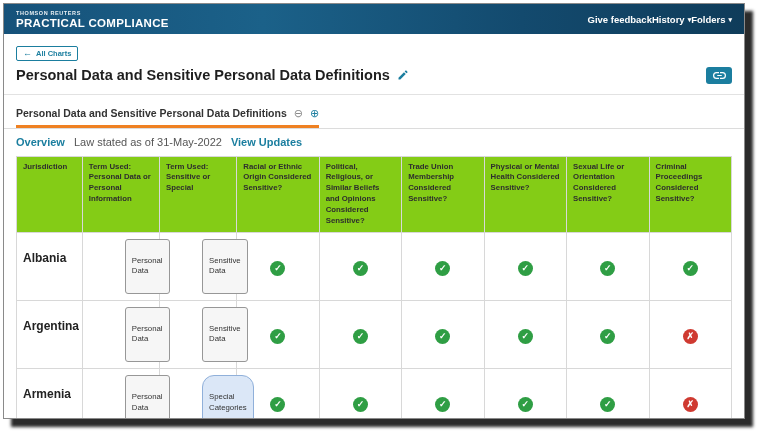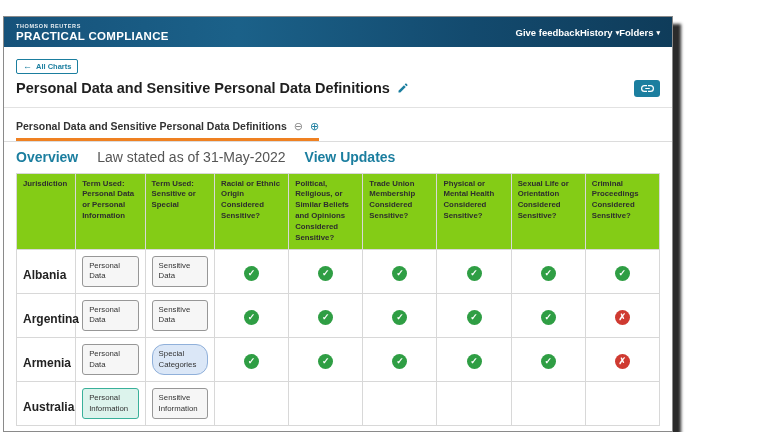--- a/index.html
+++ b/index.html
@@ -1,21 +1,21 @@
 <!DOCTYPE html>
 <html style="--accent: #1b7e9f; --orange: #ef8122; --green: #2f9e44; --red: #cf3a31;"><head>
 <meta charset="utf-8">
 <style>
   * { margin:0; padding:0; box-sizing:border-box; }
   body {
     width:768px; height:432px; background:#fff; overflow:hidden; position:relative;
     font-family:"Liberation Sans", sans-serif; color:#333;
   }
   .frame {
-    position:absolute; left:3px; top:16px; width:670px; height:416px;
+    position:absolute; left:3px; top:3px; width:742px; height:416px;
     background:#fff; border:1px solid #8a8a8a; overflow:hidden;
     box-shadow:8px 8px 3px rgba(25,25,25,0.92);
   }
   
   .topbar {
     height:30px; padding:0 12px; display:flex; align-items:center; justify-content:space-between;
     background:linear-gradient(90deg,#16527a 0%,#1b6189 35%,#134a6e 70%,#0f3c5a 100%);
     color:#fff;
   }
   .brand-small { font-size:5.5px; letter-spacing:0.6px; font-weight:bold; opacity:.9; }
@@ -42,36 +42,36 @@
   
   .tab-strip { margin:0 -12px; padding:8px 12px 0 12px; border-bottom:1px solid #dcdcdc; }
   .tab {
     display:inline-flex; align-items:center; gap:7px; padding-bottom:5px;
     border-bottom:3px solid var(--orange,#ef8122);
     font-size:10.5px; font-weight:600; color:#333; cursor:pointer;
   }
   .icon-collapse { color:#8a8a8a; font-size:11px; cursor:pointer; font-weight:400; }
   .icon-expand { color:var(--accent,#1b7e9f); font-size:11px; cursor:pointer; font-weight:400; }
   
-  .meta-row { display:flex; align-items:flex-end; gap:19px; margin-top:7px; font-size:14px; }
+  .meta-row { display:flex; align-items:flex-end; gap:9px; margin-top:7px; font-size:11px; }
   .link { color:var(--accent,#1b7e9f); font-weight:bold; cursor:pointer; text-decoration:none; }
   .law-stated { color:#555; }
   
   table { width:100%; border-collapse:collapse; table-layout:fixed; margin-top:8px; }
   th, td { border:1px solid #d8d8d8; }
   th {
     padding:5px 6px; text-align:left; vertical-align:top;
     font-size:7.8px; font-weight:bold; color:#2e2e2e; line-height:1.4; background:#84cc16;
   }
   td { padding:6px 6px; vertical-align:top; height:44px; }
   td.jur { font-size:12px; font-weight:bold; color:#222; padding-top:18px; }
   td.status-cell { text-align:center; vertical-align:middle; }
   .chip {
     display:inline-block; border:1px solid #979797; background:#f6f6f6; border-radius:3px;
-    padding:4px 6px; font-size:7.8px; color:#333; line-height:1.35; cursor:pointer;
+    padding:16px 6px; font-size:7.8px; color:#333; line-height:1.35; cursor:pointer;margin-left:36px;
   }
   .chip-teal { background:#dcf3ec; border-color:#39b09a; }
   .chip-blue { background:#dbe7f7; border-color:#90b0da;border-radius:12px; }
   .status-icon {
     display:inline-block; width:15px; height:15px; border-radius:50%;
     color:#fff; font-size:9px; line-height:15px; text-align:center; font-weight:bold;
   }
   .status-yes { background:var(--green,#2f9e44); }
   .status-no  { background:var(--red,#cf3a31); }
 </style>

